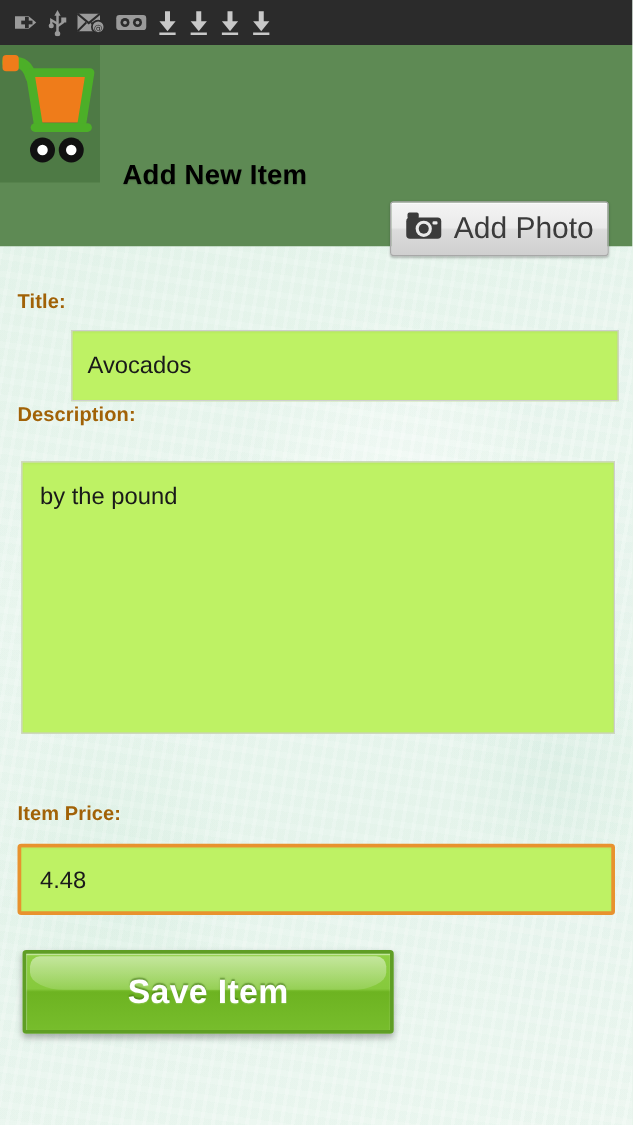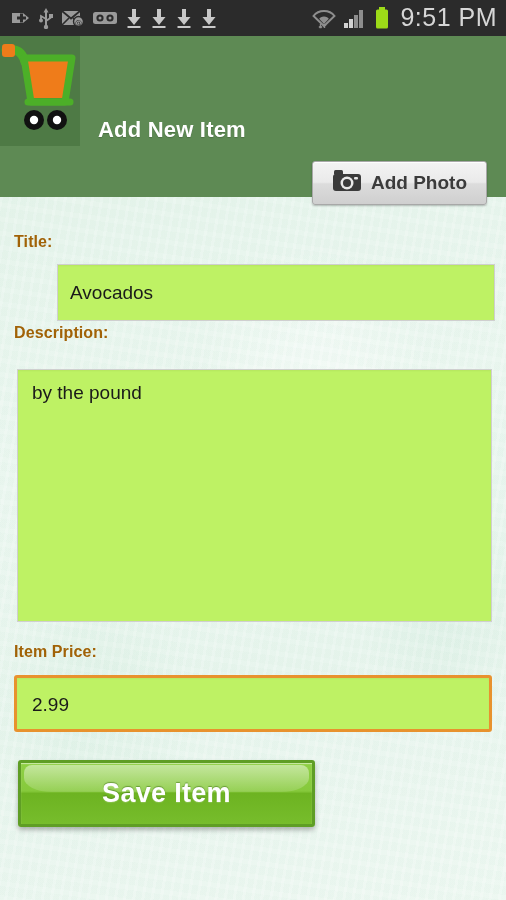--- a/index.html
+++ b/index.html
@@ -51,38 +51,38 @@
     position:absolute; left:0; top:36px; width:506px; height:161px;
     background:#5e8a54;
     z-index:20;
   }
   .logo-tile {
     position:absolute; left:0; top:0; width:80px; height:110px;
     background:#4e7a45;
     overflow:hidden;
   }
   .header-title {
-    position:absolute; left:98px; top:81px;
-    color:#ffffff; font-size:22px; font-weight:bold;
+    position:absolute; left:98px; top:91px;
+    color:#000000; font-size:22px; font-weight:bold;
     letter-spacing:.2px;
     text-shadow:0 1px 1px rgba(0,0,0,.18);
   }
 
   
   .add-photo {
     position:absolute; left:312px; top:161px; width:175px; height:44px;
     background:linear-gradient(180deg, #f4f4f4 0%, #eaeaea 48%, #dcdcdc 52%, #cfcfcf 100%);
     border:1px solid #a8a8a8;
     border-radius:3px;
     display:flex; align-items:center; justify-content:center; gap:9px;
     box-shadow:0 1px 2px rgba(0,0,0,.25), inset 0 1px 0 rgba(255,255,255,.85);
     z-index:25;
   }
   .add-photo-label {
-    color:#3b3b3b; font-size:19px; font-weight:bold;
+    color:#3b3b3b; font-size:24px; font-weight:normal;
   }
 
   
   .form-label {
     position:absolute;
     color:#a16207; font-size:16px; font-weight:bold;
     letter-spacing:.1px;
     z-index:5;
   }
   .lbl-title { left:14px; top:233px; }
@@ -98,23 +98,23 @@
     z-index:5;
     box-shadow:inset 0 1px 2px rgba(0,0,0,.05);
   }
   .f-title {
     left:57px; top:264px; width:438px; height:57px;
     font-size:19px;
     padding:0 0 0 12px;
     line-height:55px;
   }
   .f-desc {
-    left:17px; top:369px; width:475px; height:253px;
+    left:17px; top:369px; width:475px; height:218px;
     font-size:19px;
-    padding:11px 0 0 14px;
+    padding:16px 0 0 14px;
     line-height:24px;
   }
   .f-price {
     left:14px; top:675px; width:478px; height:57px;
     font-size:19px;
     padding:0 0 0 15px;
     line-height:53px;
     border:3px solid #e8922e;
     border-radius:3px;
     box-shadow:0 0 0 0 rgba(0,0,0,0), inset 0 1px 2px rgba(0,0,0,.04);
@@ -214,48 +214,20 @@
     </span>
     <span class="sb-icon">
       <svg width="18" height="22" viewBox="0 0 18 22">
         <rect x="7" y="2" width="4" height="9" fill="#c8c8c8"></rect>
         <path d="M2.5 10 L15.5 10 L9 18 Z" fill="#c8c8c8"></path>
         <rect x="2.5" y="19" width="13" height="2" fill="#c8c8c8"></rect>
       </svg>
     </span>
   </div>
 
-  <div class="sb-right">
-    <span class="sb-icon">
-      <svg width="24" height="22" viewBox="0 0 24 22">
-        <path d="M12 4 C6.5 4 3 7 1.5 9 L12 19 L22.5 9 C21 7 17.5 4 12 4 Z" fill="none" stroke="#8e8e8e" stroke-width="2"></path>
-        <path d="M12 9.5 C9.5 9.5 8 10.8 7.2 11.8 L12 17 L16.8 11.8 C16 10.8 14.5 9.5 12 9.5 Z" fill="#8e8e8e"></path>
-        <path d="M8.5 17 L8.5 21 M8.5 21 L7 19.4 M8.5 21 L10 19.4" stroke="#8e8e8e" stroke-width="1.4" fill="none"></path>
-        <path d="M12.5 21 L12.5 17 M12.5 17 L11 18.6 M12.5 17 L14 18.6" stroke="#8e8e8e" stroke-width="1.4" fill="none"></path>
-      </svg>
-    </span>
-
-    <span class="sb-icon">
-      <svg width="24" height="22" viewBox="0 0 24 22">
-        <rect x="1" y="16" width="4" height="5" fill="#d2d2d2"></rect>
-        <rect x="6" y="12" width="4" height="9" fill="#d2d2d2"></rect>
-        <rect x="11" y="8" width="4" height="13" fill="#8e8e8e"></rect>
-        <rect x="16" y="3" width="4" height="18" fill="#8e8e8e"></rect>
-      </svg>
-    </span>
-
-    <span class="sb-icon">
-      <svg width="16" height="24" viewBox="0 0 16 24">
-        <rect x="5" y="1" width="6" height="3" fill="#9ddb18"></rect>
-        <rect x="2" y="3.5" width="12" height="19" rx="1.5" fill="#9ddb18"></rect>
-      </svg>
-    </span>
-
-    <span class="clock">9:51 PM</span>
-  </div>
 </div>
 
 <div class="header">
   <div class="logo-tile">
     <svg width="80" height="110" viewBox="0 0 80 110">
 
       <path d="M6 14 L14 14 Q22 15 25 26" stroke="#4caf28" stroke-width="9" fill="none" stroke-linecap="round"></path>
       <rect x="2" y="8" width="13" height="13" rx="3" fill="#ef7c1a"></rect>
 
       <path d="M26 24 L70 24 L64 62 L33 62 Z" fill="#ef7c1a"></path>
@@ -285,17 +257,17 @@
   <span class="add-photo-label">Add Photo</span>
 </div>
 
 <div class="form-label lbl-title">Title:</div>
 <div class="field f-title">Avocados</div>
 
 <div class="form-label lbl-desc">Description:</div>
 <div class="field f-desc">by the pound</div>
 
 <div class="form-label lbl-price">Item Price:</div>
-<div class="field f-price">2.99</div>
+<div class="field f-price">4.48</div>
 
 <div class="save-btn">
   <span class="save-label">Save Item</span>
 </div>
 
 </body></html>

